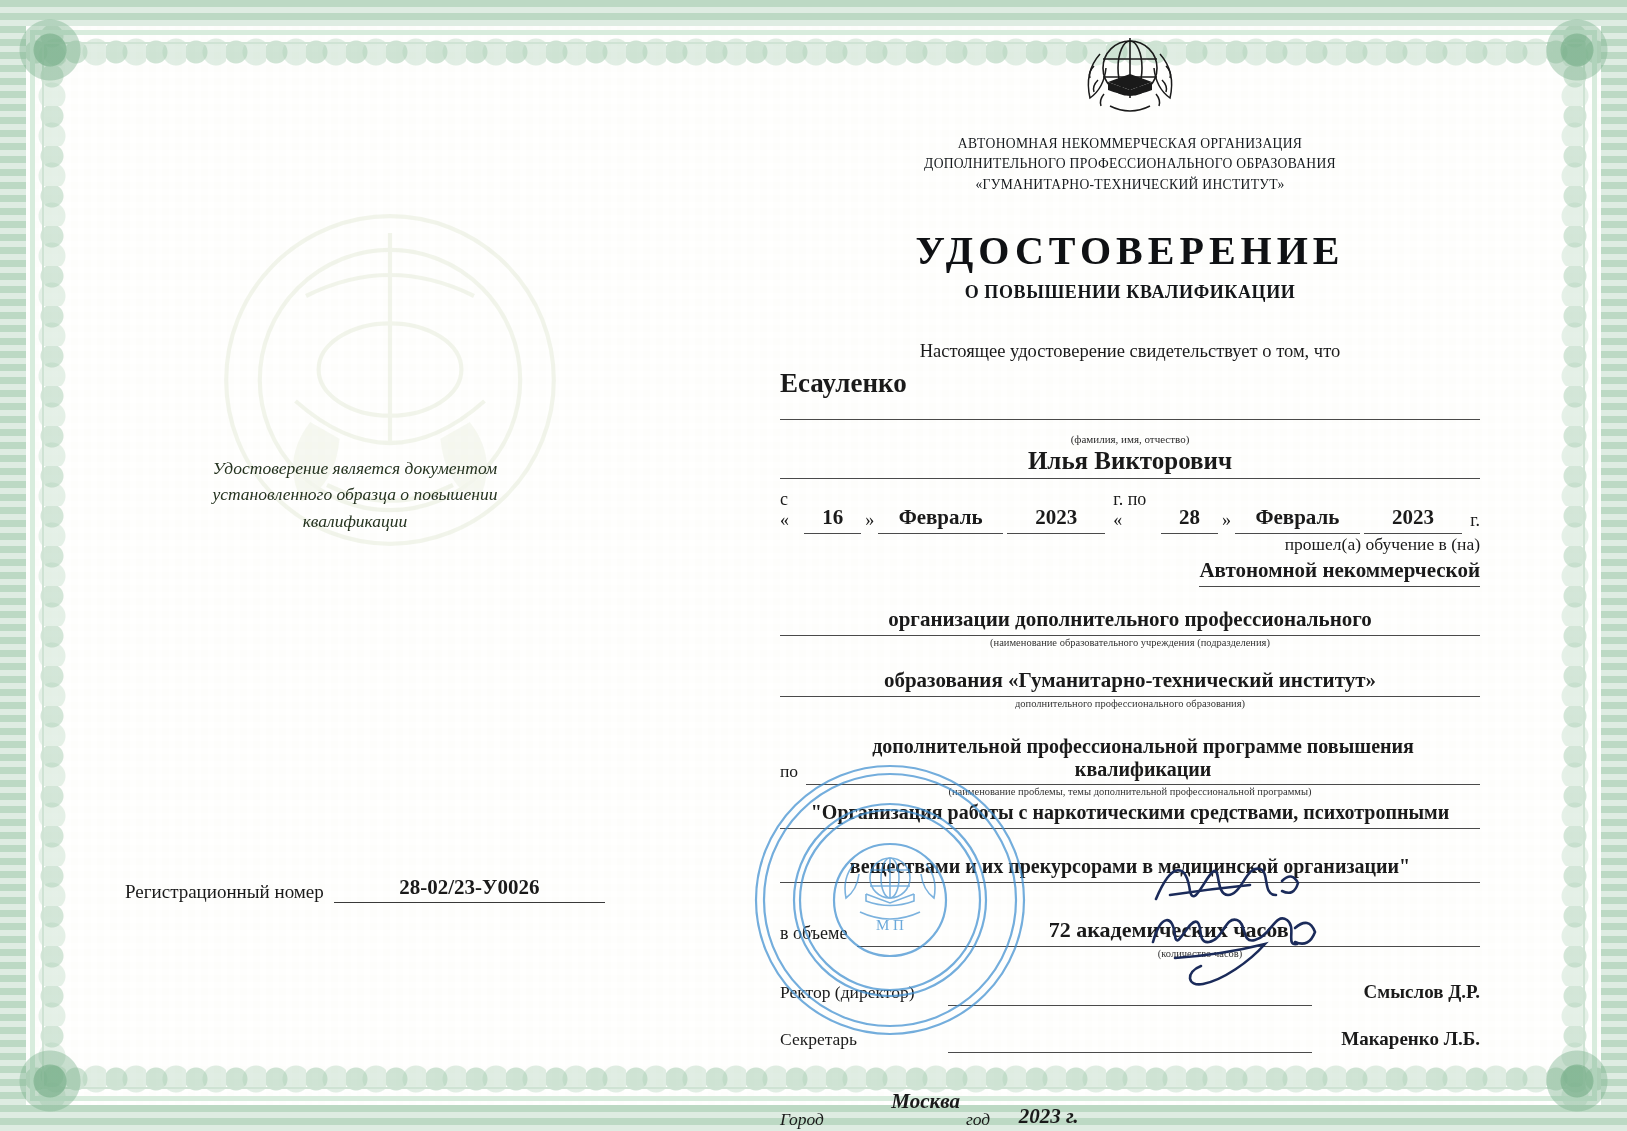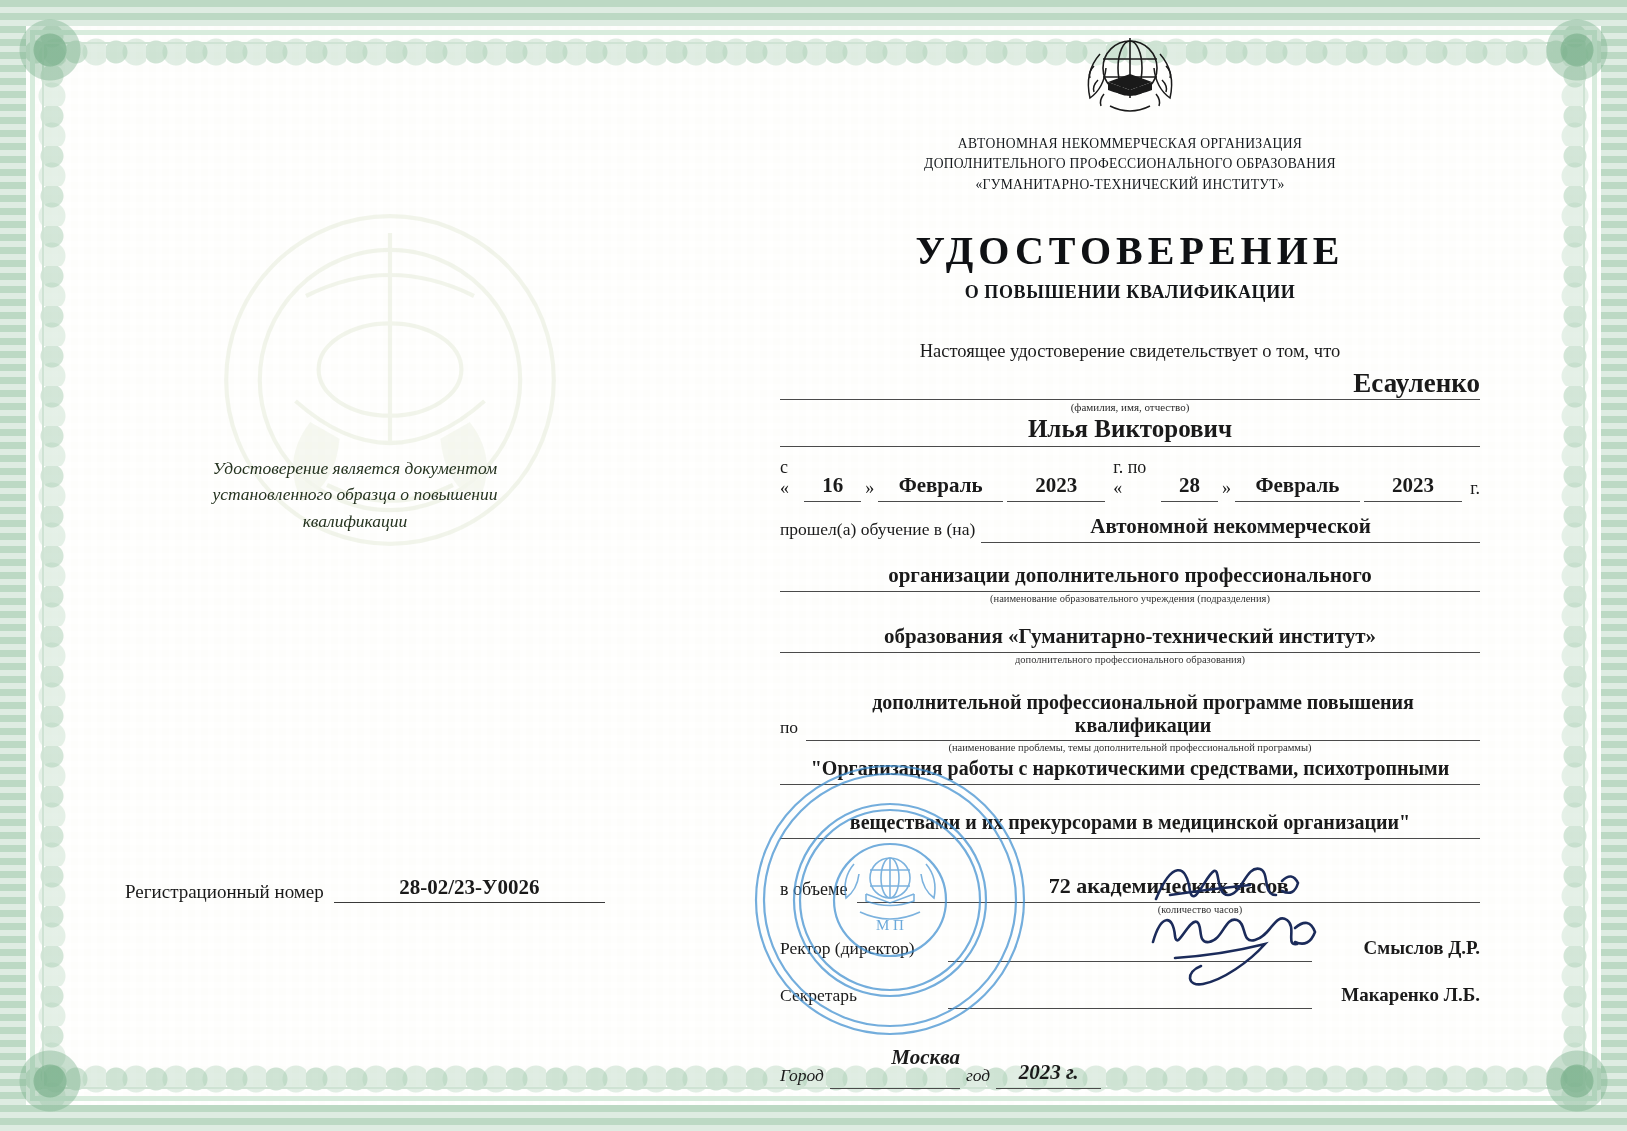--- a/index.html
+++ b/index.html
@@ -154,30 +154,30 @@
     margin-top:38px;
   }
 
   .field{
     position:relative;
     border-bottom:1.2px solid #4a4a4a;
     min-height:30px;
   }
   .fio1{
     margin-top:6px;
-    text-align:right;
+    text-align:left;
     font-size:27px;
     font-weight:bold;
-    padding-bottom:0;
+    padding-bottom:20px;
   }
   .caption{
     text-align:center;
     font-size:11px;
     color:#2a2a2a;
-    margin-top:1px;
+    margin-top:13px;
   }
   .fio2{
     text-align:center;
     font-size:25px;
     font-weight:bold;
     padding-bottom:3px;
     border-bottom:1.2px solid #4a4a4a;
     margin-top:2px;
   }
 
@@ -194,22 +194,22 @@
     font-weight:bold;
     font-size:21px;
     padding:0 6px 3px 6px;
   }
   .d-day{width:48px}
   .d-month{width:120px}
   .d-year{width:92px}
 
   .row-org{
     display:flex;align-items:flex-end;
-    margin-top:12px;
     font-size:17.5px;
+    flex-direction:column;
   }
   .row-org .lbl{white-space:nowrap;padding-bottom:3px;}
   .row-org .val{
     flex:1;text-align:center;
     font-weight:bold;font-size:21px;
     border-bottom:1.2px solid #4a4a4a;
     padding-bottom:3px;
     margin-left:6px;
   }
   .org-line{

